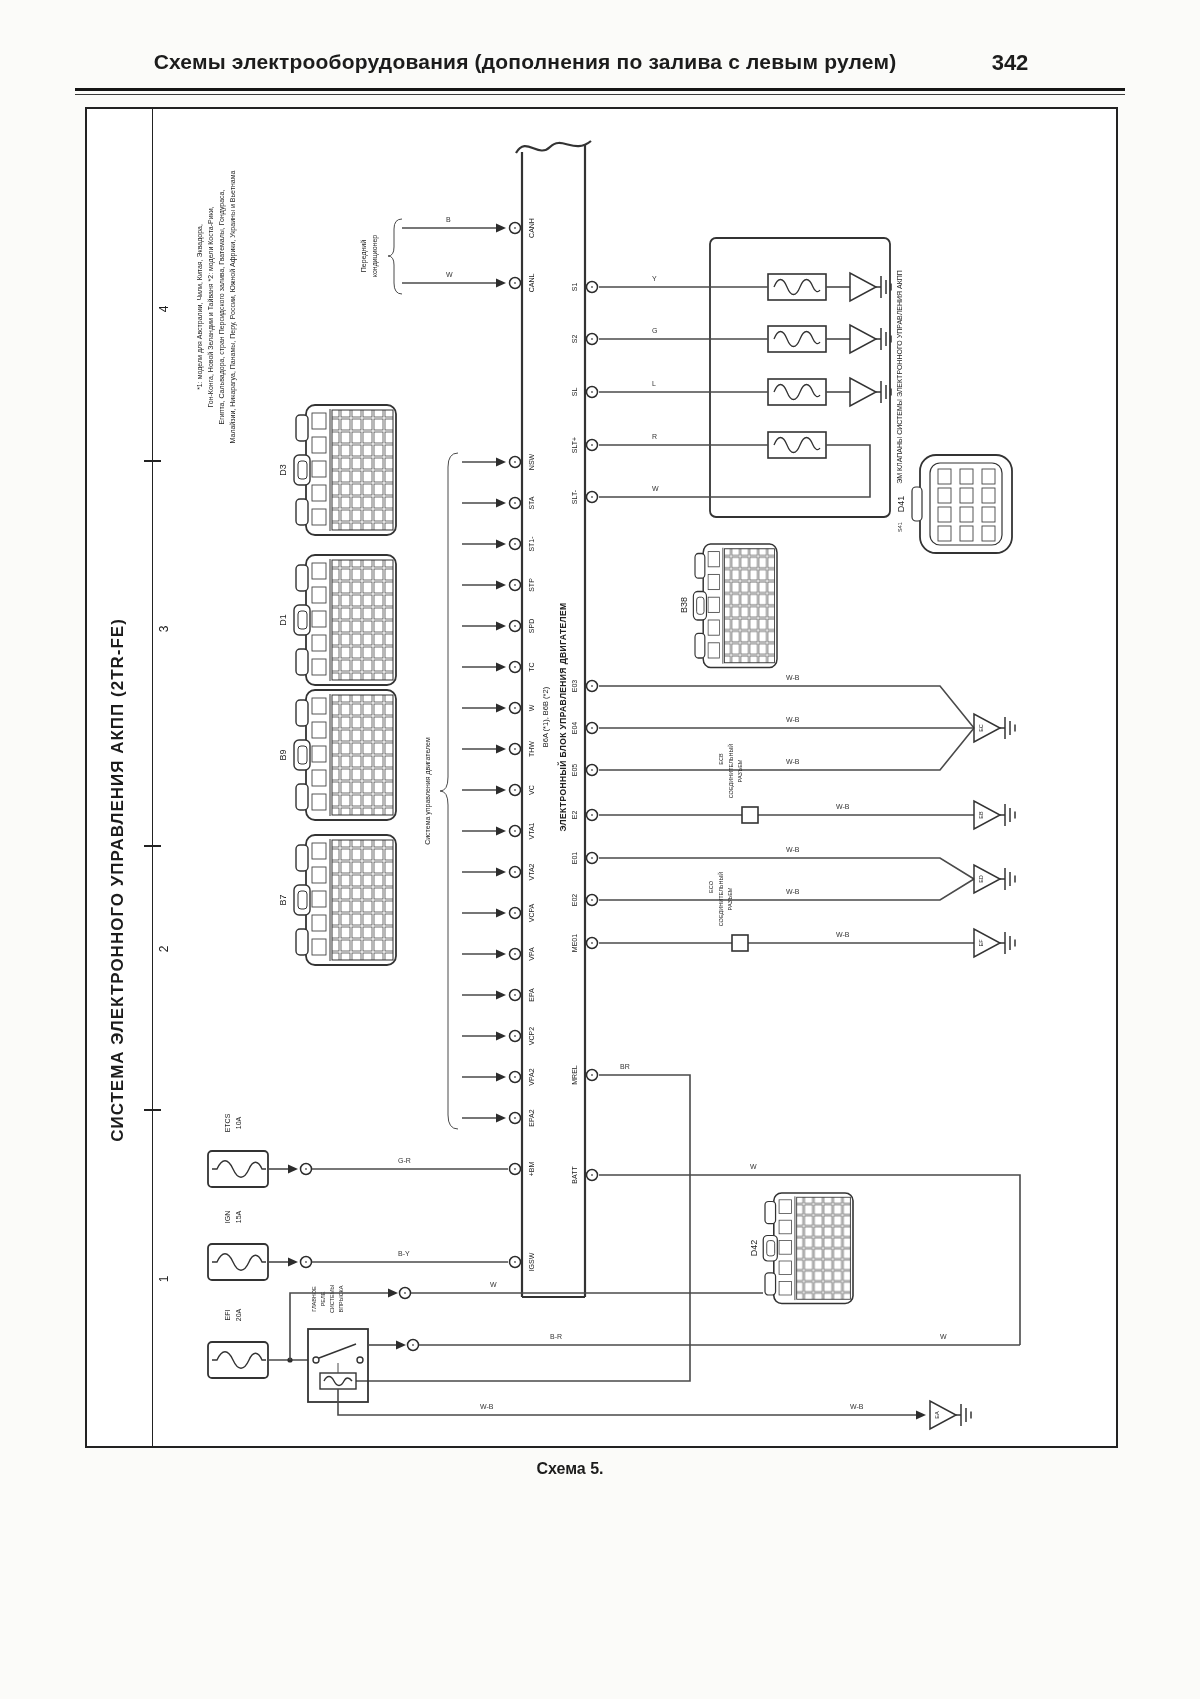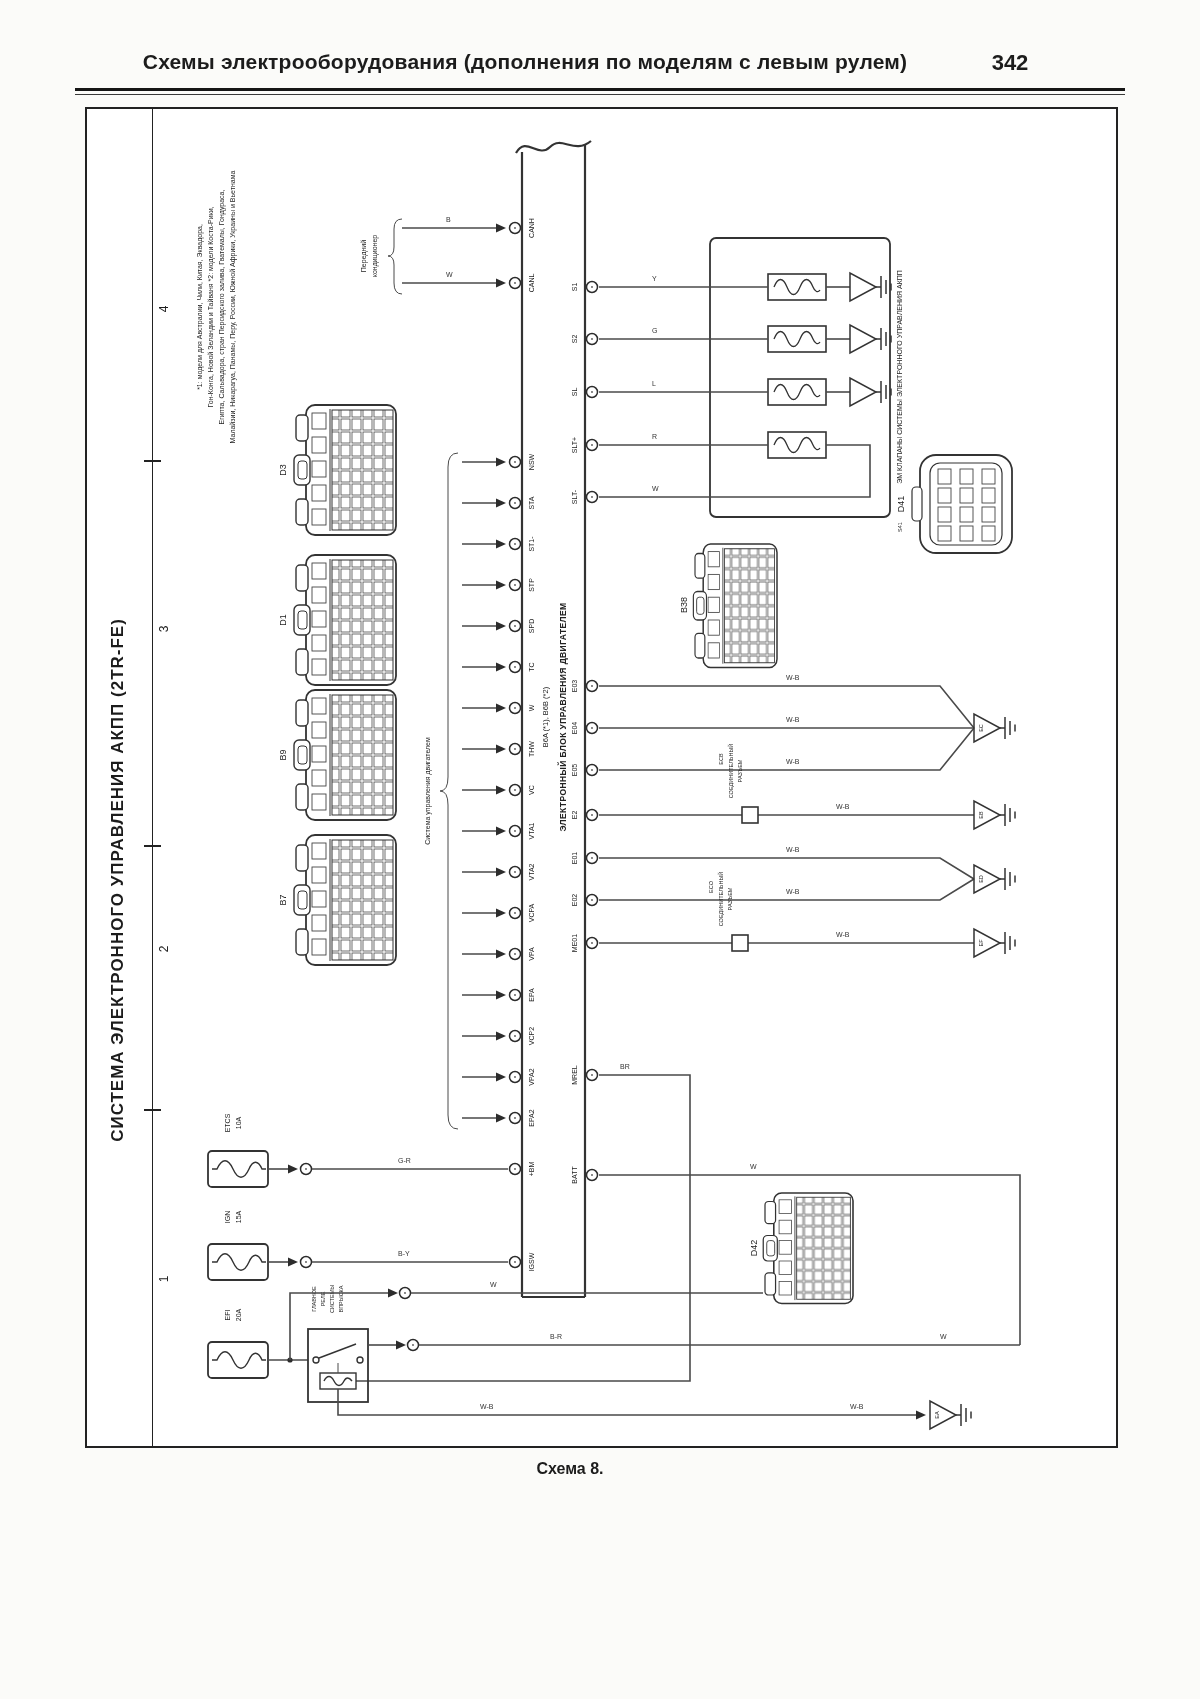--- a/index.html
+++ b/index.html
@@ -47,21 +47,21 @@
   .gid{font-size:5.5px;}
   .wire{stroke:#4a4a4a;stroke-width:1.6;fill:none;}
   .thin{stroke:#4a4a4a;stroke-width:1;fill:none;}
   .rail{stroke:#333;stroke-width:2.2;fill:none;}
   .box{stroke:#333;stroke-width:1.8;fill:none;}
   .sym{stroke:#333;stroke-width:1.4;fill:none;}
 </style>
 </head>
 <body>
 
-<div class="hdr-title">Схемы электрооборудования (дополнения по моделям с левым рулем)</div>
+<div class="hdr-title">Схемы электрооборудования (дополнения по залива с левым рулем)</div>
 <div class="hdr-num">342</div>
 <div class="rule1"></div>
 <div class="rule2"></div>
 
 <div class="frame">
   <div class="divider"></div>
   <div class="side-title">СИСТЕМА ЭЛЕКТРОННОГО УПРАВЛЕНИЯ АКПП (2TR-FE)</div>
   <div class="tick" style="top:351px;"></div>
   <div class="tick" style="top:736px;"></div>
   <div class="tick" style="top:1000px;"></div>
@@ -414,13 +414,13 @@
     <text class="wl" x="330" y="1302">W-B</text>
     <text class="wl" x="700" y="1302">W-B</text>
   </g>
 
   <g>
     <use href="#connproto" transform="translate(615,1086) scale(0.88,0.85)"></use>
     <text class="cid" text-anchor="middle" transform="rotate(-90 607 1141)" x="607" y="1141">D42</text>
   </g>
 </svg>
 
-<div class="caption">Схема 8.</div>
+<div class="caption">Схема 5.</div>
 
 </body></html>

